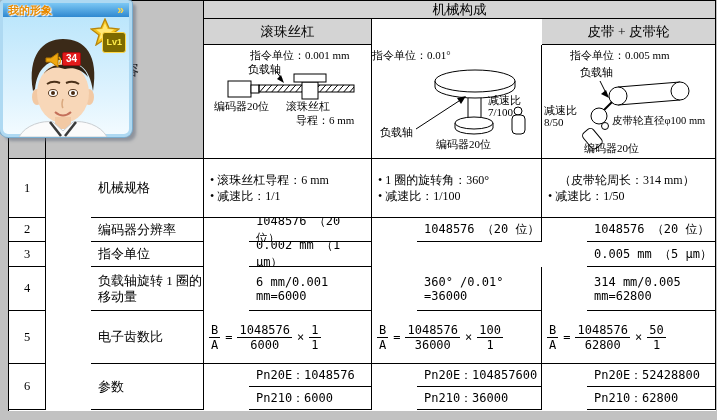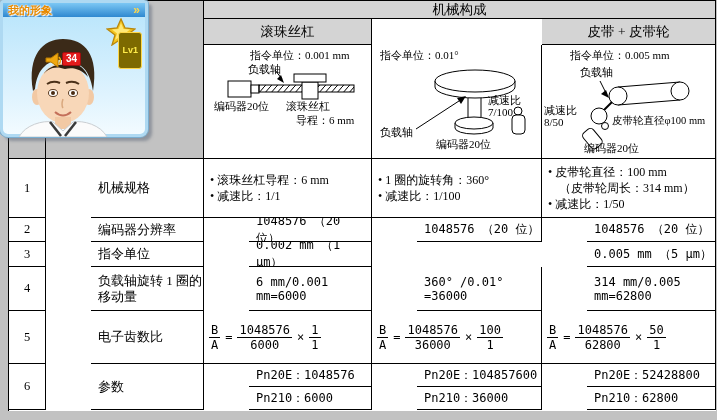--- a/index.html
+++ b/index.html
@@ -24,33 +24,33 @@
   .frac{display:inline-flex;flex-direction:column;align-items:center;line-height:14px;}
   .frac .ft{border-bottom:1px solid #000;padding:0 2px;}
   .frac .fb{padding:0 2px;}
   .partial-hdr{position:absolute;left:78px;top:60px;font-size:15px;}
   
   .diag{position:relative;font-size:11px;}
   .diag svg{position:absolute;left:0;top:0;}
   .dlbl{position:absolute;white-space:nowrap;font-size:11px;}
   .dlbl.small{font-size:10.5px;}
   
-  .avatar{position:absolute;left:0;top:0;width:148px;height:137px;z-index:5;
+  .avatar{position:absolute;left:0;top:0;width:132px;height:137px;z-index:5;
           border:3px solid #aed9f2;border-radius:4px 4px 8px 8px;box-sizing:border-box;
           box-shadow:0 0 0 1px #7aaed0, 4px 4px 3px rgba(100,110,125,.55);
           background:linear-gradient(180deg,#b6e4fb 0%,#dff3fe 70%,#f2fbff 100%);
           font-family:"Liberation Sans","DejaVu Sans",sans-serif;}
   .avatar-bar{height:14px;background:linear-gradient(180deg,#7cc7f4,#2f88d0);
               display:flex;align-items:center;justify-content:space-between;padding:0 5px;}
   .avatar-title{font-size:11px;font-weight:bold;color:#e78a00;
                 text-shadow:0 0 2px #fff,0 0 2px #fff,1px 1px 1px #fff;}
   .avatar-expand{font-size:12px;font-weight:bold;color:#ffd84a;cursor:pointer;line-height:10px;}
   .star{position:absolute;right:9px;top:15px;}
   .lv-badge{position:absolute;right:3px;top:29px;background:#7d6a00;border:1px solid #ffd84a;
-            color:#ffec4a;font-size:9px;font-weight:bold;padding:12px 3px;border-radius:3px;line-height:11px;}
+            color:#ffec4a;font-size:9px;font-weight:bold;padding:4px 3px;border-radius:3px;line-height:11px;}
   .horn{position:absolute;left:42px;top:49px;}
   .cnt-badge{position:absolute;left:59px;top:49px;background:#e21b1b;border:1px solid #9d0e0e;
              color:#fff;font-size:10px;font-weight:bold;padding:0 3px;border-radius:2px;line-height:12px;}
   .face{position:absolute;left:0;top:14px;}
 </style>
 </head>
 <body>
 
 <div class="sheet">
 
@@ -93,21 +93,21 @@
         <rect x="96" y="45" width="13" height="30" fill="#fff" stroke="#000"></rect>
         <path d="M63,36 v6 a40,11 0 0 0 80,0 v-6" fill="#fff" stroke="#000"></path>
         <ellipse cx="103" cy="36" rx="40" ry="11" fill="#fff" stroke="#000"></ellipse>
         <path d="M83,78 v5 a19,6 0 0 0 38,0 v-5" fill="#fff" stroke="#000"></path>
         <ellipse cx="102" cy="78" rx="19" ry="6" fill="#fff" stroke="#000"></ellipse>
         <circle cx="146" cy="66" r="4" fill="#fff" stroke="#000"></circle>
         <rect x="140" y="70" width="13" height="19" rx="4" fill="#fff" stroke="#000"></rect>
         <line x1="44" y1="84" x2="90" y2="54" stroke="#000"></line>
         <polygon points="94,51 85,53 89,59" fill="#000"></polygon>
       </svg>
-      <div class="dlbl" style="left:8px;top:3px">指令单位：0.01°</div>
+      <div class="dlbl" style="left:0;top:3px">指令单位：0.01°</div>
       <div class="dlbl" style="left:116px;top:48px">减速比</div>
       <div class="dlbl" style="left:116px;top:61px">7/100</div>
       <div class="dlbl" style="left:8px;top:80px">负载轴</div>
       <div class="dlbl" style="left:64px;top:92px">编码器20位</div>
     </div>
 
     <div class="c diag" style="grid-area:3/5/4/6">
       <svg width="173" height="113" viewBox="0 0 173 113">
         <line x1="76" y1="42" x2="138" y2="37" stroke="#000"></line>
         <line x1="76" y1="60" x2="138" y2="55" stroke="#000"></line>
@@ -132,21 +132,20 @@
     <div class="c vcenter lbl" style="grid-area:4/2/5/3">机械规格</div>
     <div class="c lines" style="grid-area:4/3/5/4">
       <div>• 滚珠丝杠导程：6 mm</div>
       <div>• 减速比：1/1</div>
     </div>
     <div class="c lines" style="grid-area:4/4/5/5">
       <div>• 1 圈的旋转角：360°</div>
       <div>• 减速比：1/100</div>
     </div>
     <div class="c lines" style="grid-area:4/5/5/6">
-      <div>• 皮带轮直径：100 mm</div>
       <div class="ind">（皮带轮周长：314 mm）</div>
       <div>• 减速比：1/50</div>
     </div>
 
     <div class="c num" style="grid-area:5/1/6/2">2</div>
     <div class="c vcenter lbl" style="grid-area:5/2/6/3">编码器分辨率</div>
     <div class="c vcenter mono" style="grid-area:5/3/6/4">1048576 （20 位）</div>
     <div class="c vcenter mono" style="grid-area:5/4/6/5">1048576 （20 位）</div>
     <div class="c vcenter mono" style="grid-area:5/5/6/6">1048576 （20 位）</div>
 

